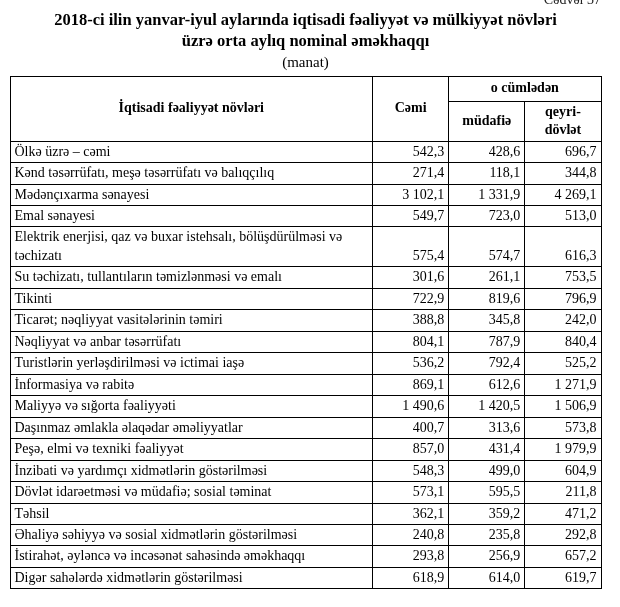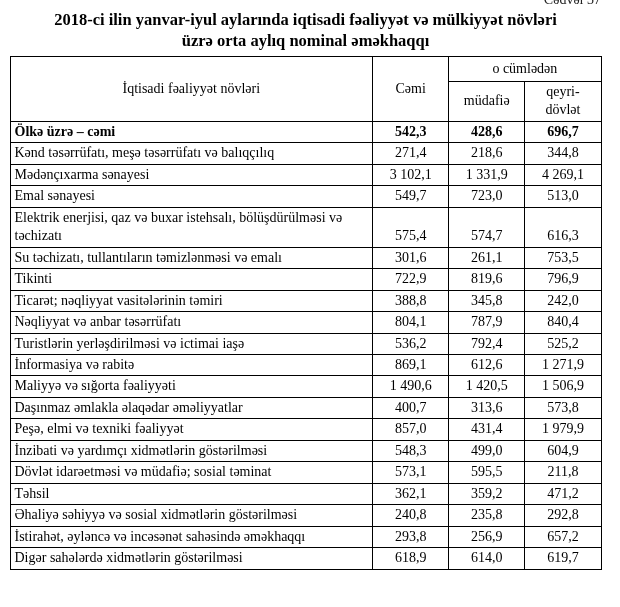--- a/index.html
+++ b/index.html
@@ -48,48 +48,49 @@
     width: 592px;
     table-layout: fixed;
   }
   table.stat th, table.stat td {
     border: 1px solid #000;
     font-size: 14px;
     padding: 1px 4px;
     line-height: 1.32;
   }
   table.stat th {
-    font-weight: normal;
+    font-weight: bold;
     text-align: center;
     vertical-align: middle;
   }
   col.c-name { width: 362px; }
   col.c-num  { width: 76px; }
   td.name {
     text-align: left;
     vertical-align: bottom;
   }
   td.num {
-    text-align: center;
+    text-align: right;
     vertical-align: bottom;
     white-space: nowrap;
   }
-  tr.bold td { font-weight: bold; }
+  tr.bold td { font-weight: normal; }
   th.including { height: 22px; }
   th.sub { height: 36px; }
 </style>
 </head>
 <body>
 
 <div class="page">
 
   <div class="corner-label">Cədvəl 37</div>
 
   <div class="title-block">
     <div class="title">2018-ci ilin yanvar-iyul aylarında iqtisadi fəaliyyət və mülkiyyət növləri üzrə orta aylıq nominal əməkhaqqı</div>
+    <div class="subtitle">(manat)</div>
   </div>
 
   <table class="stat">
     <colgroup>
       <col class="c-name">
       <col class="c-num">
       <col class="c-num">
       <col class="c-num">
     </colgroup>
     <thead>
@@ -106,21 +107,21 @@
     <tbody id="table-body">
         <tr class="bold">
           <td class="name">Ölkə üzrə – cəmi</td>
           <td class="num">542,3</td>
           <td class="num">428,6</td>
           <td class="num">696,7</td>
         </tr>
         <tr>
           <td class="name">Kənd təsərrüfatı, meşə təsərrüfatı və balıqçılıq</td>
           <td class="num">271,4</td>
-          <td class="num">218,6</td>
+          <td class="num">118,1</td>
           <td class="num">344,8</td>
         </tr>
         <tr>
           <td class="name">Mədənçıxarma sənayesi</td>
           <td class="num">3 102,1</td>
           <td class="num">1 331,9</td>
           <td class="num">4 269,1</td>
         </tr>
         <tr>
           <td class="name">Emal sənayesi</td>

